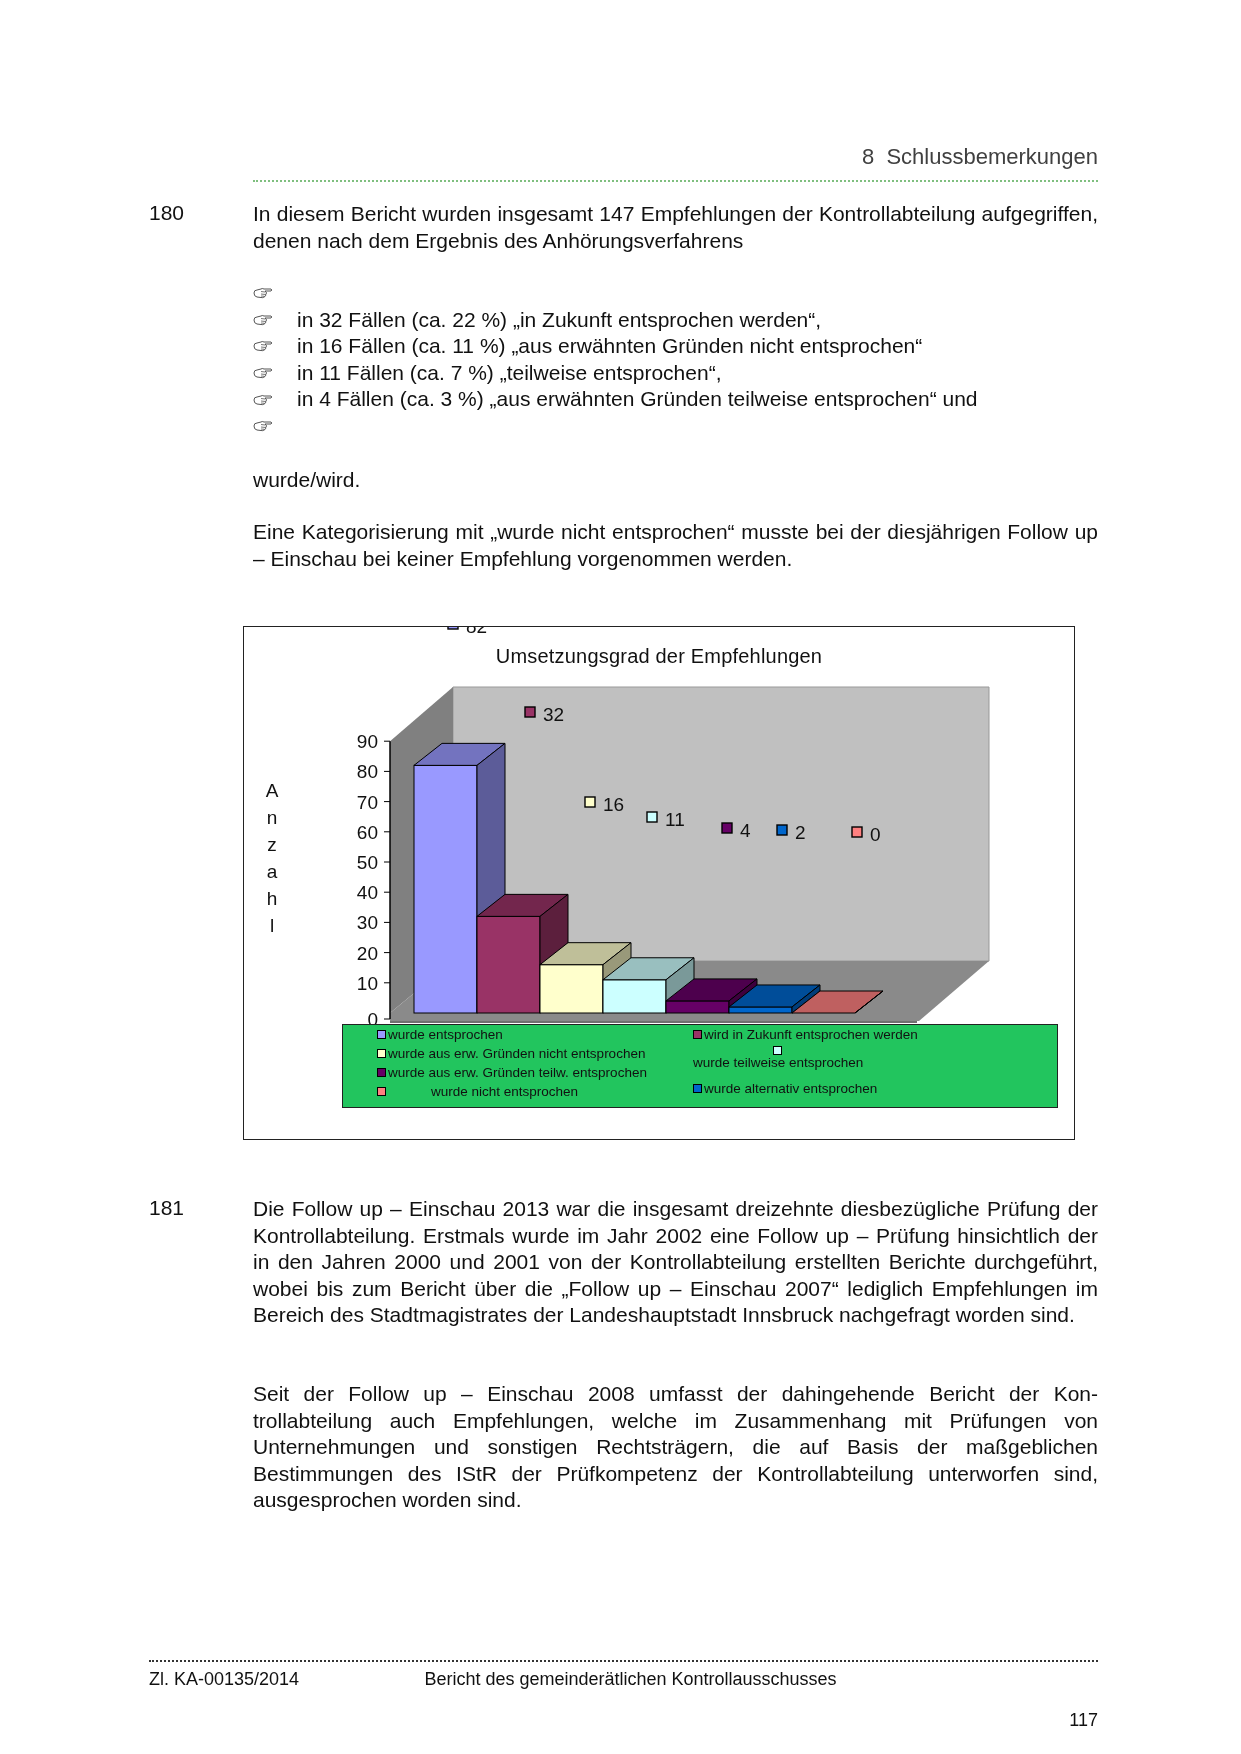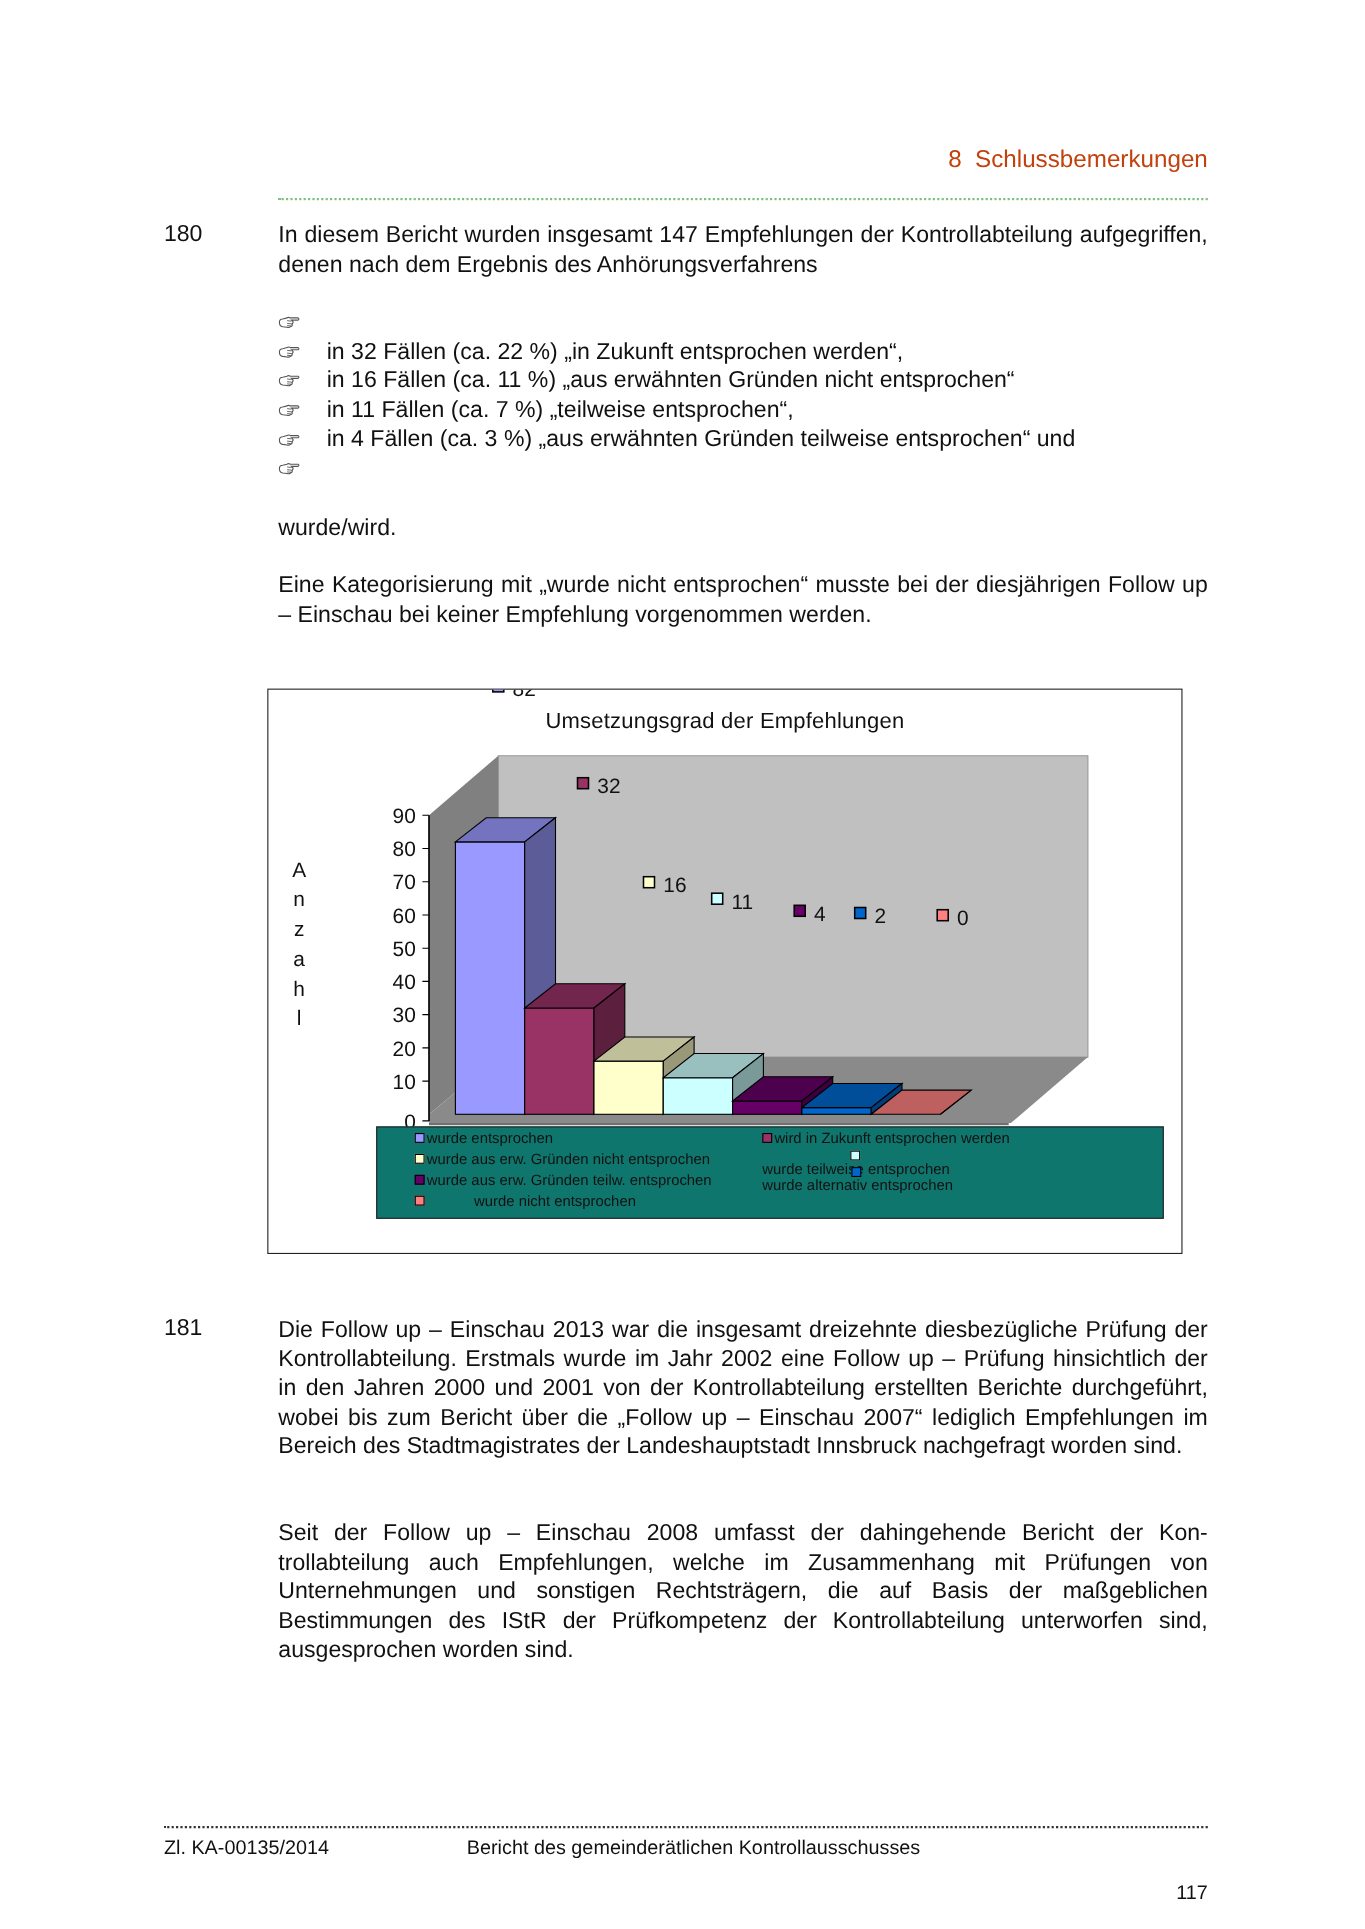--- a/index.html
+++ b/index.html
@@ -1,30 +1,30 @@
 <!DOCTYPE html>
 <html><head>
 <meta charset="utf-8">
 <style>
   html, body { margin: 0; padding: 0; background: #ffffff; }
   body { width: 1241px; height: 1754px; position: relative; overflow: hidden;
          font-family: "Liberation Sans", sans-serif; color: #111; }
   .abs { position: absolute; }
-  .header-title { right: 143px; top: 132px; font-size: 22px; color: #c2410c; white-space: pre; }
+  .header-title { right: 143px; top: 144px; font-size: 22px; color: #404040; white-space: pre; }
   .header-rule { left: 253px; width: 845px; top: 180px; border-top: 2px dotted #7fbf7f; height: 0; }
   .para-num { left: 149px; font-size: 21px; }
   .body-text { left: 253px; width: 845px; font-size: 21px; line-height: 26.6px;
                text-align: justify; text-align-last: left; }
   .bullet-list { left: 253px; top: 280px; margin: 0; padding: 0; list-style: none; font-size: 21px; }
   .bullet-list li { height: 26.6px; line-height: 26.6px; display: flex; align-items: center; white-space: nowrap; }
   .hand { width: 44px; display: inline-flex; align-items: center; }
   .chart-box { left: 243px; top: 626px; width: 830px; height: 512px; border: 1.5px solid #222; background: #fff; }
   .chart-title { left: 0; width: 100%; top: 18px; text-align: center; font-size: 20px; letter-spacing: 0.2px; }
   .chart-svg { left: 0; top: 0; }
-  .legend { left: 98px; top: 397px; width: 714px; height: 82px; border: 1.5px solid #222; background: #0f766e; }
+  .legend { left: 98px; top: 397px; width: 714px; height: 82px; border: 1.5px solid #222; background: #22c55e; }
   .legend-item { position: absolute; font-size: 13.5px; display: flex; align-items: center; white-space: nowrap; }
   .legend-swatch { width: 7px; height: 7px; border: 1.2px solid #000; margin-right: 2px; }
   .footer-rule { left: 149px; width: 949px; top: 1660px; border-top: 2px dotted #333; height: 0; }
   .footer-left { left: 149px; top: 1669px; font-size: 18px; }
   .footer-center { left: 0; width: 1241px; top: 1669px; font-size: 18px; text-align: center; padding-left: 20px; box-sizing: border-box; }
   .footer-right { right: 143px; top: 1669px; font-size: 18px; margin-top: 41px; }
 </style>
 </head>
 <body>
 
@@ -190,21 +190,21 @@
         <span>wurde aus erw. Gründen nicht entsprochen</span>
       </div>
       <div class="legend-item" style="left: 350px; top: 21px; flex-direction: column;">
         <span class="legend-swatch" style="background: rgb(204, 255, 255);"></span>
         <span>wurde teilweise entsprochen</span>
       </div>
       <div class="legend-item" style="left: 34px; top: 40px;">
         <span class="legend-swatch" style="background: rgb(102, 0, 102);"></span>
         <span>wurde aus erw. Gründen teilw. entsprochen</span>
       </div>
-      <div class="legend-item" style="left: 350px; top: 36px; flex-direction: column;">
+      <div class="legend-item" style="left: 350px; top: 56px;">
         <span class="legend-swatch" style="background: rgb(0, 102, 204);"></span>
         <span>wurde alternativ entsprochen</span>
       </div>
       <div class="legend-item" style="left: 34px; top: 59px; gap: 43px;">
         <span class="legend-swatch" style="background: rgb(255, 128, 128);"></span>
         <span>wurde nicht entsprochen</span>
       </div>
     </div>
 </div>
 

